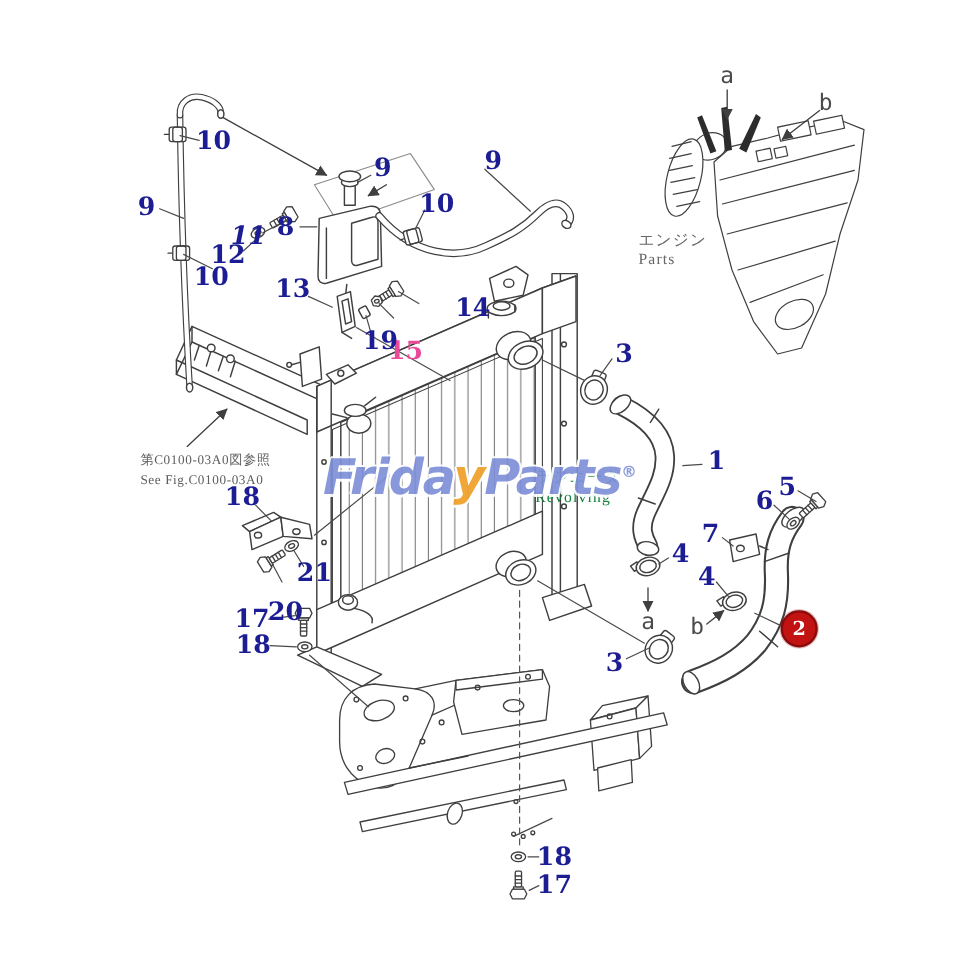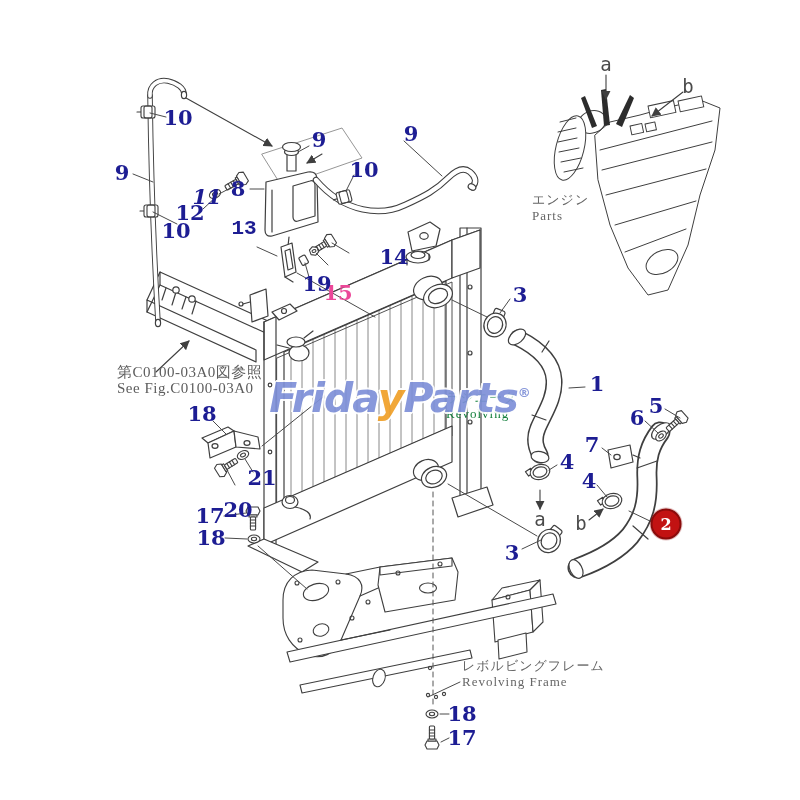--- a/index.html
+++ b/index.html
@@ -5,21 +5,21 @@
   html,body{margin:0;padding:0;background:#ffffff;}
   #canvas{position:relative;width:800px;height:800px;background:#ffffff;overflow:hidden;
           font-family:"DejaVu Sans",sans-serif;}
   #art{position:absolute;left:0;top:0;z-index:0;}
   .techtext{position:absolute;z-index:1;color:#666666;
             font-family:Liberation Serif, serif;font-size:13px;line-height:16px;
             letter-spacing:1px;white-space:nowrap;}
   #radiator-label{left:446px;top:390px;color:#15803d;z-index:1;}
   #engine-label{left:532px;top:192px;}
   #frame-label{left:462px;top:658px;}
-  #seefig-label{left:117px;top:364px;font-size:15px;letter-spacing:0.5px;color:#5d5d5d;}
+  #seefig-label{left:117px;top:376px;font-size:11px;letter-spacing:0.5px;color:#5d5d5d;}
   #watermark{position:absolute;left:400px;top:398px;z-index:2;transform:translate(-50%,-50%);
              white-space:nowrap;font-style:italic;font-weight:bold;font-size:41px;
              letter-spacing:-1px;opacity:0.92;
              text-shadow:-2px 0 0 #fff,2px 0 0 #fff,0 -2px 0 #fff,0 2px 0 #fff,
                          -1px -1px 0 #fff,1px 1px 0 #fff,-1px 1px 0 #fff,1px -1px 0 #fff;}
   #watermark sup{font-size:13px;letter-spacing:0;}
   .callout{position:absolute;z-index:4;transform:translate(-50%,-50%);
            font-family:"DejaVu Serif",serif;font-weight:bold;font-size:21px;line-height:1;}
   .refletter{position:absolute;z-index:4;transform:translate(-50%,-50%);color:#4a4a4a;
              font-family:"DejaVu Sans Mono",monospace;font-size:19px;line-height:1;}
@@ -347,45 +347,41 @@
 <div class="techtext" id="radiator-label">
   <div>ラジエータ</div>
   <div>Revolving</div>
 </div>
 
 <div class="techtext" id="engine-label">
   <div>エンジン</div>
   <div>Parts</div>
 </div>
 
-<div class="techtext" id="frame-label">
-  <div>レボルビングフレーム</div>
-  <div>Revolving Frame</div>
-</div>
 
 <div class="techtext" id="seefig-label">
   <div>第C0100-03A0図参照</div>
   <div>See Fig.C0100-03A0</div>
 </div>
 
 <div id="watermark">
   <span style="color: rgb(126, 144, 216);">Frida</span><span style="color: rgb(240, 160, 40);">y</span><span style="color: rgb(126, 144, 216);">Parts</span><sup style="color: rgb(126, 144, 216);">®</sup>
 </div>
 
 <div id="callout-layer">
       <div class="callout" style="left: 178px; top: 117px; color: rgb(29, 29, 147);">10</div>
       <div class="callout" style="left: 122px; top: 172px; color: rgb(29, 29, 147);">9</div>
       <div class="callout" style="left: 207px; top: 196px; color: rgb(29, 29, 147); font-style: italic;">11</div>
       <div class="callout" style="left: 190px; top: 212px; color: rgb(29, 29, 147);">12</div>
       <div class="callout" style="left: 176px; top: 230px; color: rgb(29, 29, 147);">10</div>
       <div class="callout" style="left: 238px; top: 188px; color: rgb(29, 29, 147);">8</div>
       <div class="callout" style="left: 319px; top: 139px; color: rgb(29, 29, 147);">9</div>
       <div class="callout" style="left: 411px; top: 133px; color: rgb(29, 29, 147);">9</div>
       <div class="callout" style="left: 364px; top: 169px; color: rgb(29, 29, 147);">10</div>
-      <div class="callout" style="left: 244px; top: 228px; color: rgb(29, 29, 147); font-family: Liberation Mono, monospace;">13</div>
+      <div class="callout" style="left: 244px; top: 240px; color: rgb(29, 29, 147);">13</div>
       <div class="callout" style="left: 360px; top: 256px; color: rgb(29, 29, 147); margin-left: 34px;">14</div>
       <div class="callout" style="left: 338px; top: 269px; color: #ec4899; margin-top: 23px;">15</div>
       <div class="callout" style="left: 317px; top: 283px; color: rgb(29, 29, 147);">19</div>
       <div class="callout" style="left: 520px; top: 294px; color: rgb(29, 29, 147);">3</div>
       <div class="callout" style="left: 597px; top: 383px; color: rgb(29, 29, 147);">1</div>
       <div class="callout" style="left: 656px; top: 405px; color: rgb(29, 29, 147);">5</div>
       <div class="callout" style="left: 637px; top: 417px; color: rgb(29, 29, 147);">6</div>
       <div class="callout" style="left: 592px; top: 444px; color: rgb(29, 29, 147);">7</div>
       <div class="callout" style="left: 567px; top: 461px; color: rgb(29, 29, 147);">4</div>
       <div class="callout" style="left: 589px; top: 480px; color: rgb(29, 29, 147);">4</div>

